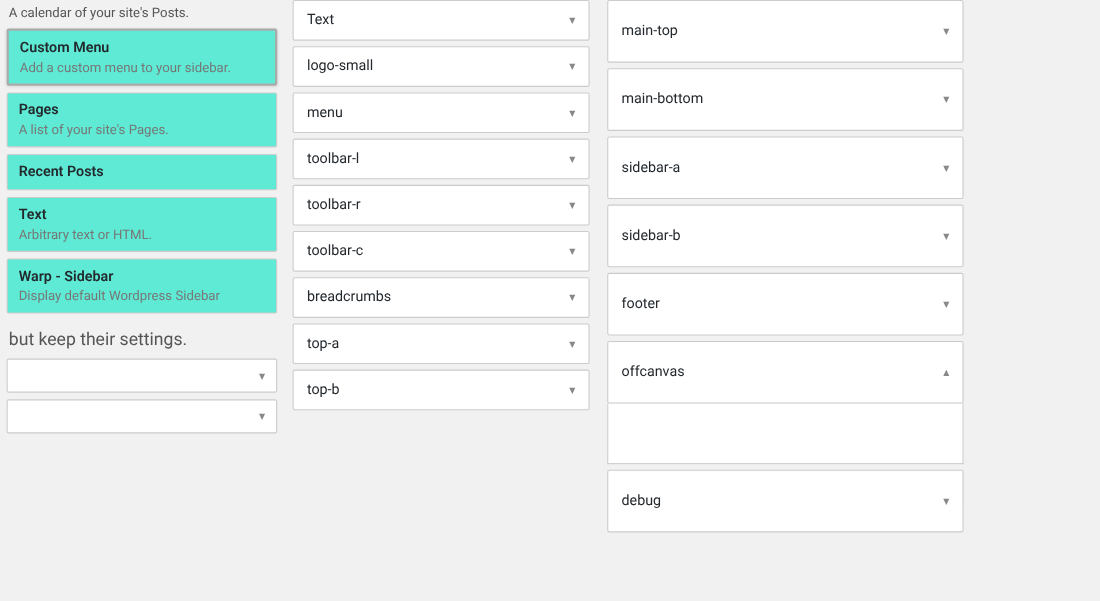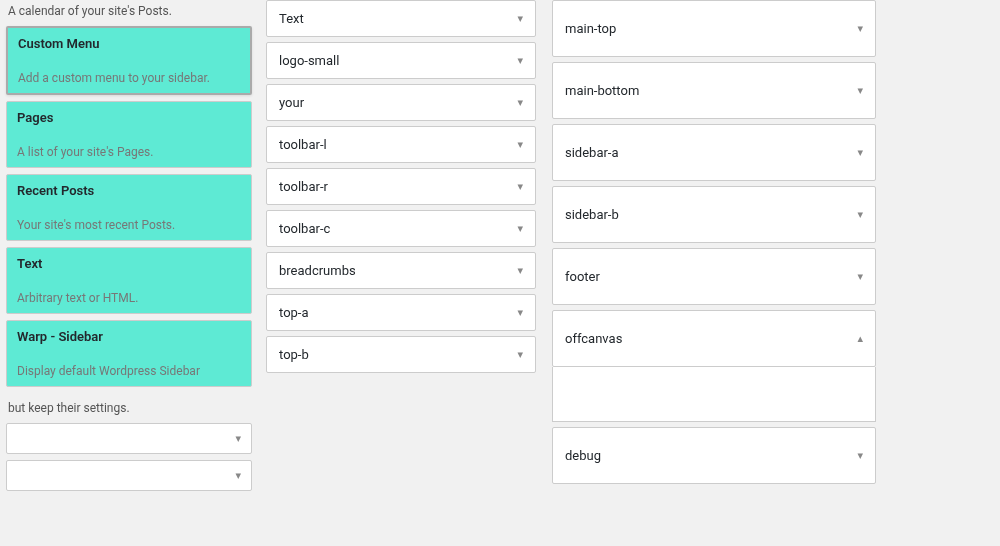--- a/index.html
+++ b/index.html
@@ -41,24 +41,24 @@
       box-shadow: 0 1px 3px rgba(0,0,0,0.1);
     }
     .widget-item .widget-title {
       font-size: 13px;
       font-weight: 600;
       color: #23282d;
     }
     .widget-item .widget-desc {
       font-size: 12px;
       color: #777;
-      margin-top: 20px;
+      margin-top: 3px;
     }
     .bottom-note {
-      font-size: 12px;
+      font-size: 16px;
       color: #555;
       padding: 8px 2px;
     }
     .widget-collapsed {
       background: #fff;
       border: 1px solid #ccc;
       border-radius: 2px;
       padding: 8px 10px;
       margin-bottom: 6px;
       display: flex;
@@ -140,21 +140,20 @@
       <div class="widget-desc">Add a custom menu to your sidebar.</div>
     </div>
 
     <div class="widget-item">
       <div class="widget-title">Pages</div>
       <div class="widget-desc">A list of your site's Pages.</div>
     </div>
 
     <div class="widget-item">
       <div class="widget-title">Recent Posts</div>
-      <div class="widget-desc">Your site's most recent Posts.</div>
     </div>
 
 
     <div class="widget-item">
       <div class="widget-title">Text</div>
       <div class="widget-desc">Arbitrary text or HTML.</div>
     </div>
 
     <div class="widget-item">
       <div class="widget-title">Warp - Sidebar</div>
@@ -179,21 +178,21 @@
       <span class="area-label">Text</span>
       <span class="chevron">▾</span>
     </div>
 
     <div class="sidebar-area-item">
       <span class="area-label">logo-small</span>
       <span class="chevron">▾</span>
     </div>
 
     <div class="sidebar-area-item">
-      <span class="area-label">your</span>
+      <span class="area-label">menu</span>
       <span class="chevron">▾</span>
     </div>
 
     <div class="sidebar-area-item">
       <span class="area-label">toolbar-l</span>
       <span class="chevron">▾</span>
     </div>
 
     <div class="sidebar-area-item">
       <span class="area-label">toolbar-r</span>

